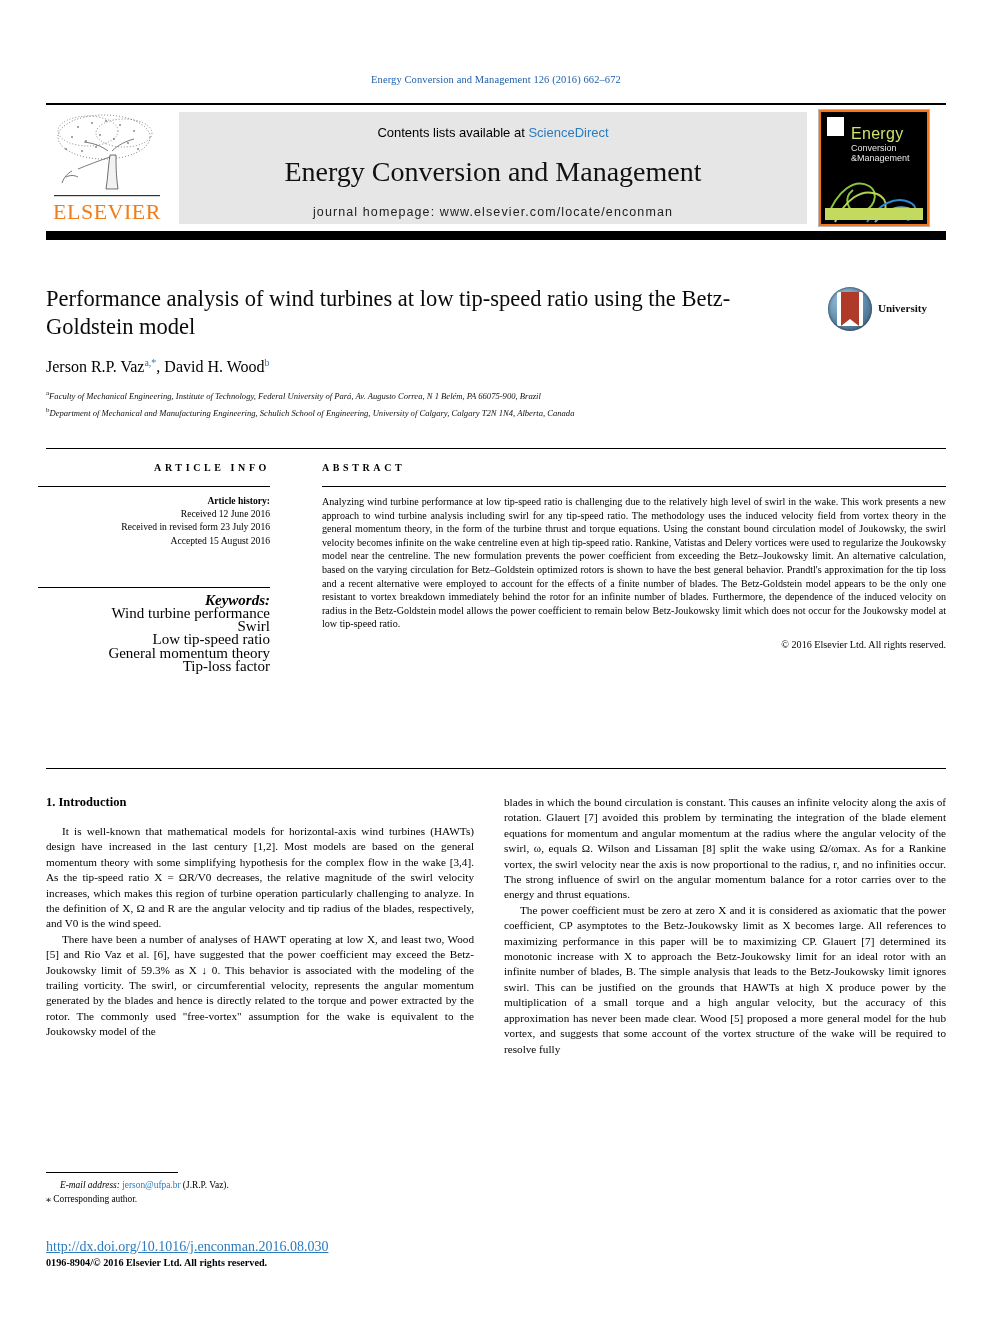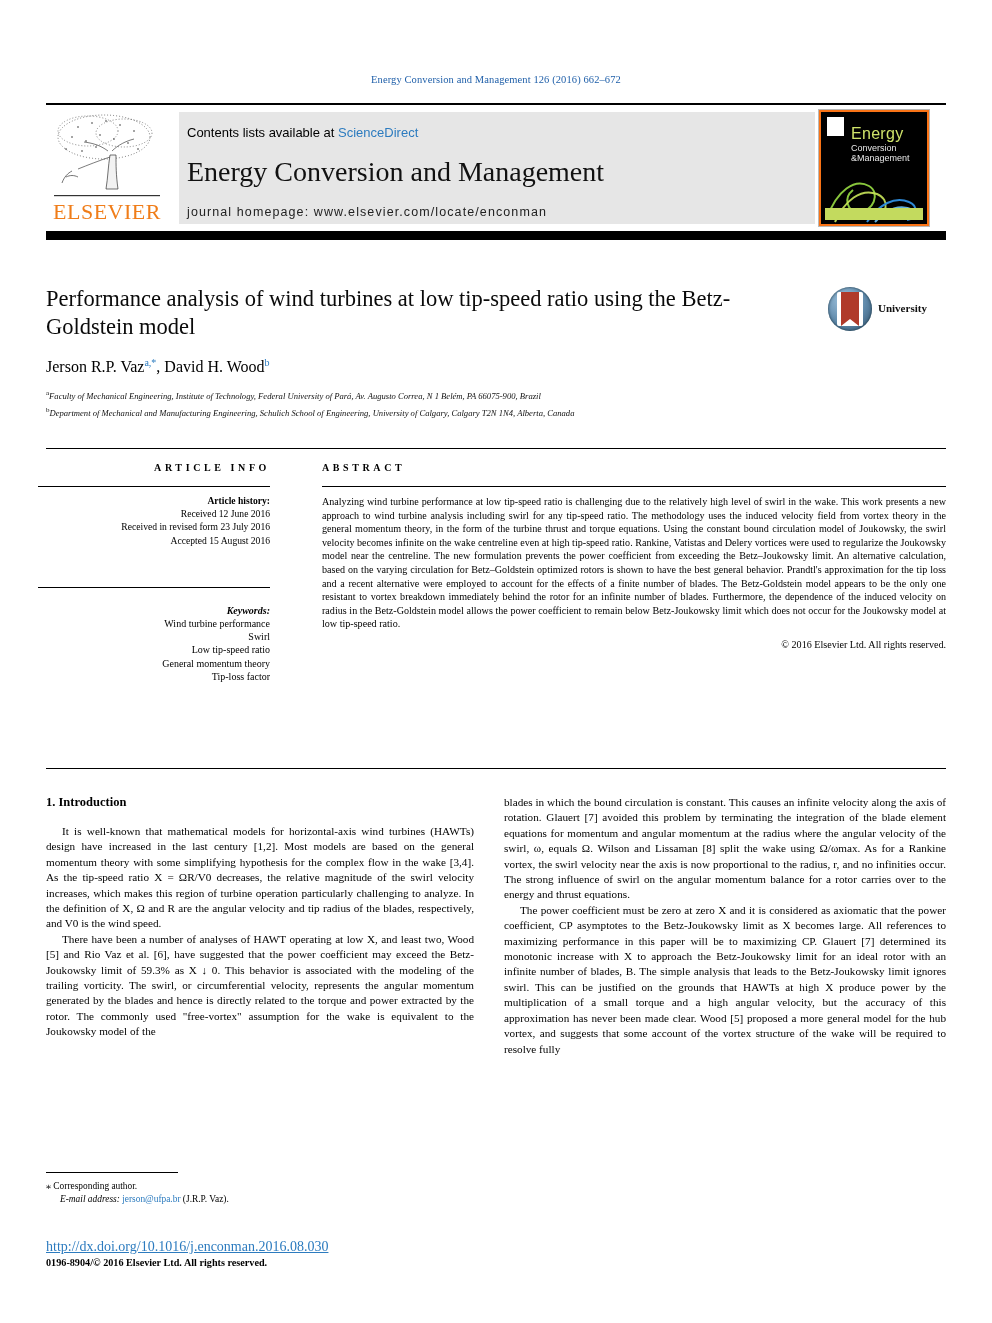--- a/index.html
+++ b/index.html
@@ -63,22 +63,21 @@
     font-size: 22px;
     letter-spacing: 0.5px;
     color: #f07d19;
   }
   .contents-box {
     position: absolute;
     left: 133px; top: 9px;
     width: 628px;
     height: 112px;
     background: #e6e6e6;
-    text-align: left;
-    padding-left: 8px;
+    text-align: center;
   }
   .contents-line {
     margin-top: 13px;
     font-size: 13px;
     font-family: "Liberation Sans", sans-serif;
     color: #000;
   }
   .contents-line a {
     color: #2c7bbf;
     text-decoration: none;
@@ -258,22 +257,22 @@
     background: #000;
     margin-top: 13px;
   }
   .hist {
     margin-top: 7px;
     font-size: 9.6px;
     line-height: 13.2px;
   }
   .hist .lab { font-weight: bold; }
   .kw {
-    margin-top: 16px;
-    font-size: 10px;
+    margin-top: 6px;
+    font-size: 15px;
     line-height: 13.2px;
   }
   .kw .lab { font-style: italic; font-weight: bold; }
   .kw-rule {
     height: 1px;
     background: #000;
     margin-top: 40px;
   }
   .abstract-body {
     margin-top: 8px;
@@ -491,29 +490,29 @@
     <p class="body">There have been a number of analyses of HAWT operating at low X, and least two, Wood [5] and Rio Vaz et al. [6], have suggested that the power coefficient may exceed the Betz-Joukowsky limit of 59.3% as X ↓ 0. This behavior is associated with the modeling of the trailing vorticity. The swirl, or circumferential velocity, represents the angular momentum generated by the blades and hence is directly related to the torque and power extracted by the rotor. The commonly used "free-vortex" assumption for the wake is equivalent to the Joukowsky model of the</p>
   </div>
 
   <div class="col-right">
     <p class="body cont">blades in which the bound circulation is constant. This causes an infinite velocity along the axis of rotation. Glauert [7] avoided this problem by terminating the integration of the blade element equations for momentum and angular momentum at the radius where the angular velocity of the swirl, ω, equals Ω. Wilson and Lissaman [8] split the wake using Ω/ωmax. As for a Rankine vortex, the swirl velocity near the axis is now proportional to the radius, r, and no infinities occur. The strong influence of swirl on the angular momentum balance for a rotor carries over to the energy and thrust equations.</p>
     <p class="body">The power coefficient must be zero at zero X and it is considered as axiomatic that the power coefficient, CP asymptotes to the Betz-Joukowsky limit as X becomes large. All references to maximizing performance in this paper will be to maximizing CP. Glauert [7] determined its monotonic increase with X to approach the Betz-Joukowsky limit for an ideal rotor with an infinite number of blades, B. The simple analysis that leads to the Betz-Joukowsky limit ignores swirl. This can be justified on the grounds that HAWTs at high X produce power by the multiplication of a small torque and a high angular velocity, but the accuracy of this approximation has never been made clear. Wood [5] proposed a more general model for the hub vortex, and suggests that some account of the vortex structure of the wake will be required to resolve fully</p>
   </div>
 
   <div class="footnote">
     <div class="fn-rule"></div>
-    <div class="fn-line">
-      <span class="star">⁎</span>
-      <span>Corresponding author.</span>
-    </div>
     <div class="fn-line" style="padding-left:14px">
       <span class="lab">E-mail address:</span>
       <a href="#">jerson@ufpa.br</a>
       <span>(J.R.P. Vaz).</span>
     </div>
+    <div class="fn-line">
+      <span class="star">⁎</span>
+      <span>Corresponding author.</span>
+    </div>
   </div>
 
   <div class="doi-block">
     <div class="doi-link">http://dx.doi.org/10.1016/j.enconman.2016.08.030</div>
     <div class="issn">0196-8904/© 2016 Elsevier Ltd. All rights reserved.</div>
   </div>
 
 </div>
 
 </body></html>

